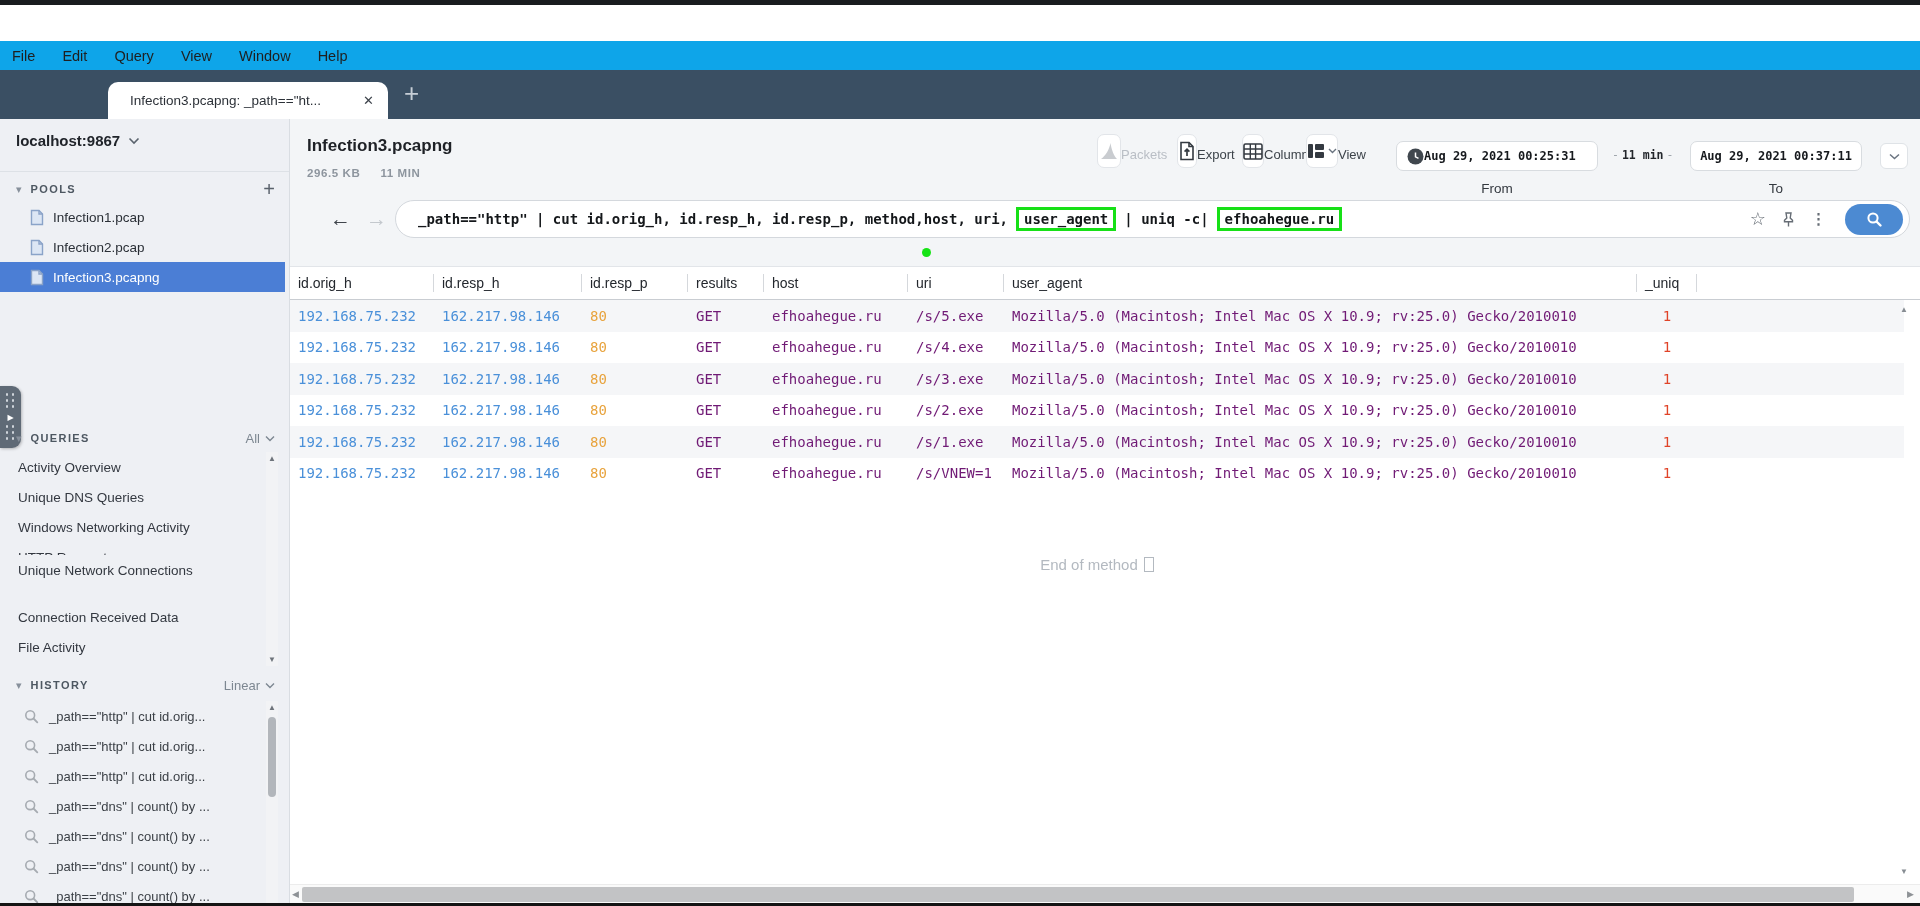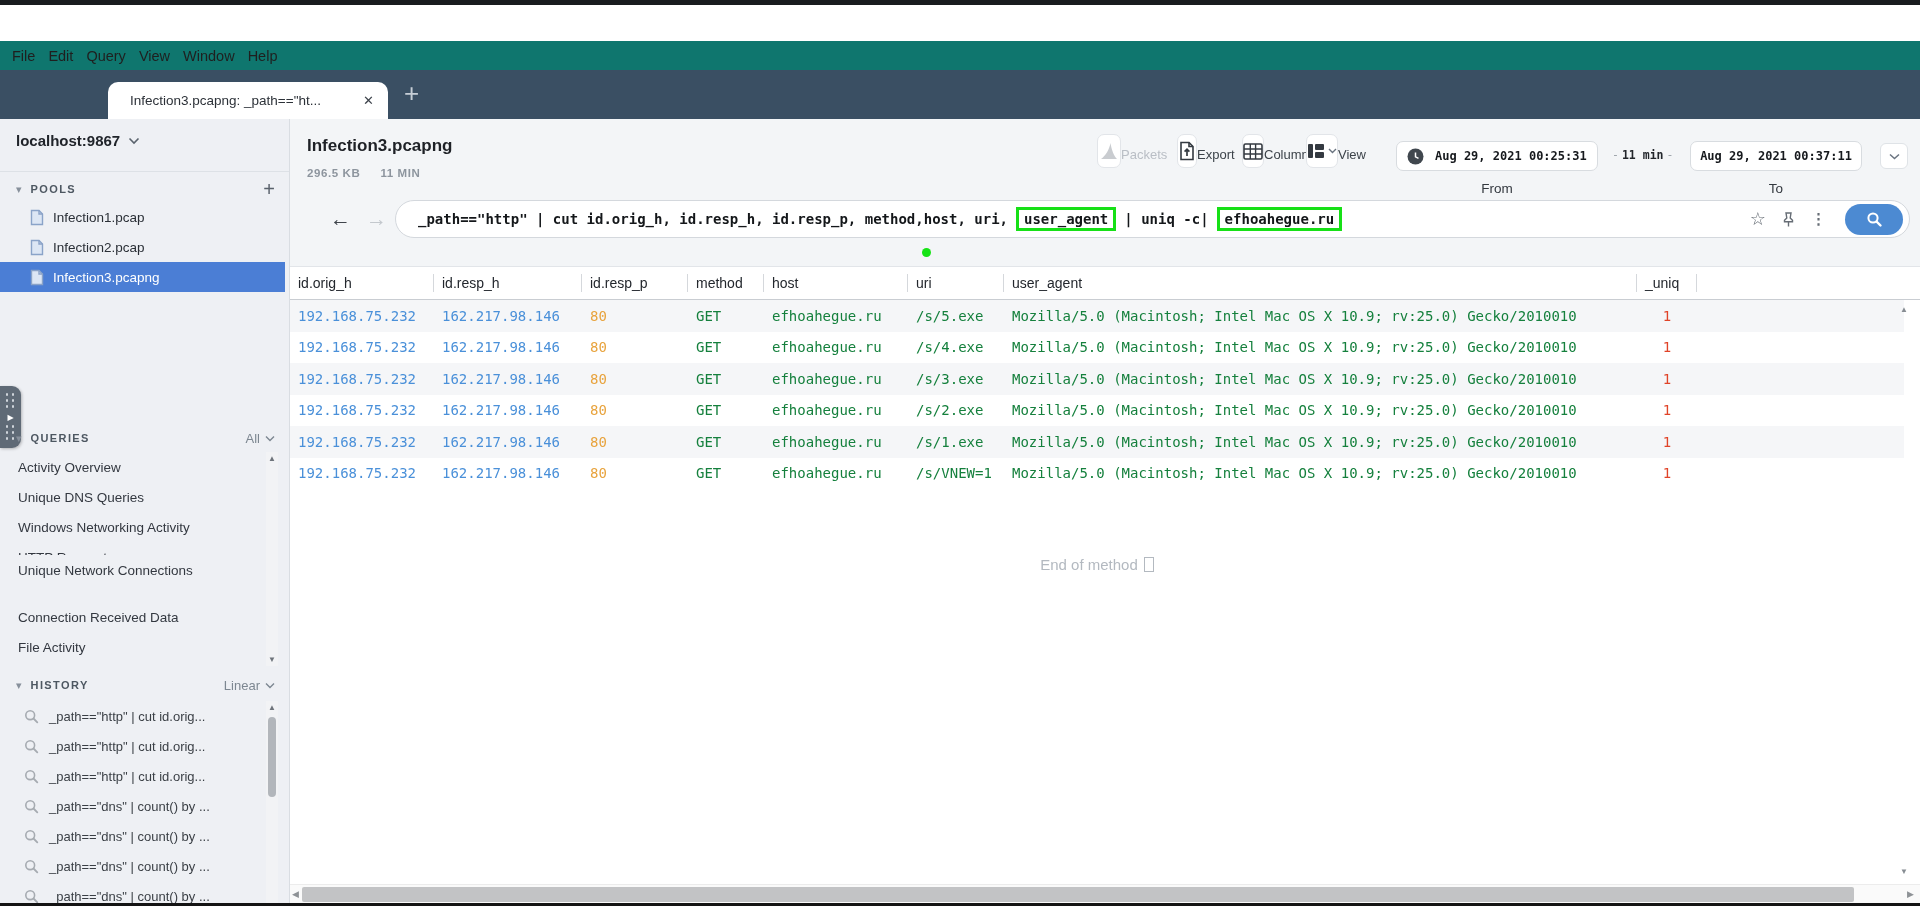--- a/index.html
+++ b/index.html
@@ -9,22 +9,22 @@
   
   .top-strip { position:absolute; top:0; left:0; right:0; height:5px; background:#191c1f; }
   .titlebar { position:absolute; top:5px; left:0; right:0; height:36px;
     background:linear-gradient(180deg,#2e74c9 0%,#0a78d7 65%,#0676d5 100%); }
   .logo { position:absolute; left:13px; top:4px; width:28px; height:28px; }
   .app-title { position:absolute; left:894px; top:8px; transform:translateX(-50%);
     color:#fff; font-weight:bold; font-size:15px; }
   .win-controls { position:absolute; right:10px; top:0; height:36px; display:flex; align-items:center; gap:34px; }
   .wc { width:26px; height:26px; display:flex; align-items:center; justify-content:center; cursor:pointer; }
 
-  .menubar { position:absolute; top:41px; left:0; right:0; height:29px; background:#0f766e;
-    display:flex; align-items:center; padding-left:12px; gap:13px; }
+  .menubar { position:absolute; top:41px; left:0; right:0; height:29px; background:#0ea5e9;
+    display:flex; align-items:center; padding-left:12px; gap:27px; }
   .menu-item { font-size:14.5px; color:#1f1f1f; }
 
   .tabbar { position:absolute; top:70px; left:0; right:0; height:49px; background:#3a4f63; }
   .tab { position:absolute; left:108px; top:12px; width:280px; height:37px; background:#fff;
     border-radius:10px 10px 0 0; display:flex; align-items:center; padding:0 14px 0 22px; }
   .tab-label { font-size:13.5px; color:#2c3138; flex:1; white-space:nowrap; overflow:hidden; }
   .tab-close { font-size:13px; color:#3c424a; margin-left:8px; cursor:pointer; }
   .newtab { position:absolute; left:404px; top:8px; font-size:26px; font-weight:300; color:#c6ced6; cursor:pointer; }
 
   
@@ -77,21 +77,21 @@
   .pool-meta { position:absolute; top:48px; left:17px; display:flex; gap:20px;
     font-size:11.5px; font-weight:bold; letter-spacing:.6px; color:#8d959e; }
 
   .tb-btn { position:absolute; top:15px; width:46px; display:flex; flex-direction:row; align-items:center; cursor:pointer; }
   .tb-icon { width:46px; height:34px; background:#fff; border:1px solid #e2e5e9; border-radius:7px;
     display:flex; align-items:center; justify-content:center; gap:3px; }
   .tb-label { margin-top:7px; font-size:13px; color:#3c434a; white-space:nowrap; }
   .tb-label.dis { color:#b9bec5; }
 
   .date-field { position:absolute; top:22px; height:30px; background:#fff; border:1px solid #d8dce0;
-    border-radius:7px; display:flex; align-items:center; padding:0 10px; gap:11px; cursor:pointer; }
+    border-radius:7px; display:flex; align-items:center; padding:0 10px; gap:0; cursor:pointer; }
   .date-text { font-family:"DejaVu Sans Mono", monospace; font-size:12px; font-weight:bold; color:#16191d; white-space:nowrap; }
   .date-label { position:absolute; top:62px; font-size:13.5px; color:#33383f; transform:translateX(-50%); }
   .span-text { position:absolute; top:29px; display:flex; align-items:center; gap:3px;
     font-family:"DejaVu Sans Mono", monospace; font-size:11.5px; font-weight:bold; color:#22262b; }
   .span-text .dash { color:#a0a6ad; font-weight:normal; }
   .range-chevron { position:absolute; top:24px; left:1590px; width:28px; height:26px; border:1px solid #dfe3e7;
     border-radius:6px; background:#fff; display:flex; align-items:center; justify-content:center; cursor:pointer; }
 
   .nav-arrow { position:absolute; top:88px; font-size:21px; cursor:pointer; }
   .search-box { position:absolute; top:81px; left:105px; width:1515px; height:38px; background:#fff;
@@ -108,21 +108,21 @@
 
   
   .thead { position:absolute; top:147px; left:0; right:0; height:34px; background:#fff;
     border-top:1px solid #e2e5e9; border-bottom:1px solid #c9cdd2; display:flex; }
   .th { position:relative; height:100%; display:flex; align-items:center; padding-left:8px;
     font-size:14px; color:#23272d; cursor:pointer; }
   .th::after { content:''; position:absolute; right:0; top:7px; bottom:7px; width:1px; background:#d5d8dc; }
   .tr { position:absolute; left:0; right:16px; height:31.5px; display:flex; cursor:pointer; }
   .tr.odd { background:#f5f6f8; }
   .td { height:100%; display:flex; align-items:center; padding-left:8px; overflow:hidden; white-space:nowrap;
-    font-family:"DejaVu Sans Mono", monospace; font-size:14px; color:#15803d; }
+    font-family:"DejaVu Sans Mono", monospace; font-size:14px; color:#701a75; }
   .td.c-ip { color:#4a90d9; }
   .td.c-port { color:#e8a33d; }
   .td.c-count { color:#e04328; justify-content:center; padding-left:0; }
 
   .end-msg { position:absolute; top:437px; left:0; width:1614px; text-align:center;
     font-size:15px; color:#b3b9c0; }
   .missing-glyph { display:inline-block; width:10px; height:15px; border:1px solid #b3b9c0; margin-left:6px; vertical-align:-2px; }
 
   .vscroll-arrow { position:absolute; left:1610px; font-size:8px; color:#878d93; cursor:pointer; }
   .hscroll { position:absolute; top:765px; left:0; width:1630px; height:20px; background:#fafafa; border-top:1px solid #ececec; }
@@ -399,21 +399,21 @@
             </svg>
           </span>
         </div>
       </div>
       <div class="green-dot"></div>
 
       <div class="thead" id="thead">
           <div class="th" style="width: 144px;">id.orig_h</div>
           <div class="th" style="width: 148px;">id.resp_h</div>
           <div class="th" style="width: 106px;">id.resp_p</div>
-          <div class="th" style="width: 76px;">method</div>
+          <div class="th" style="width: 76px;">results</div>
           <div class="th" style="width: 144px;">host</div>
           <div class="th" style="width: 96px;">uri</div>
           <div class="th" style="width: 633px;">user_agent</div>
           <div class="th" style="width: 60px;">_uniq</div>
         </div>
       <div id="tbody">
           <div class="tr odd" style="top: 181px;">
             <div class="td c-ip" style="width: 144px;">192.168.75.232</div>
             <div class="td c-ip" style="width: 148px;">162.217.98.146</div>
             <div class="td c-port" style="width: 106px;">80</div>

